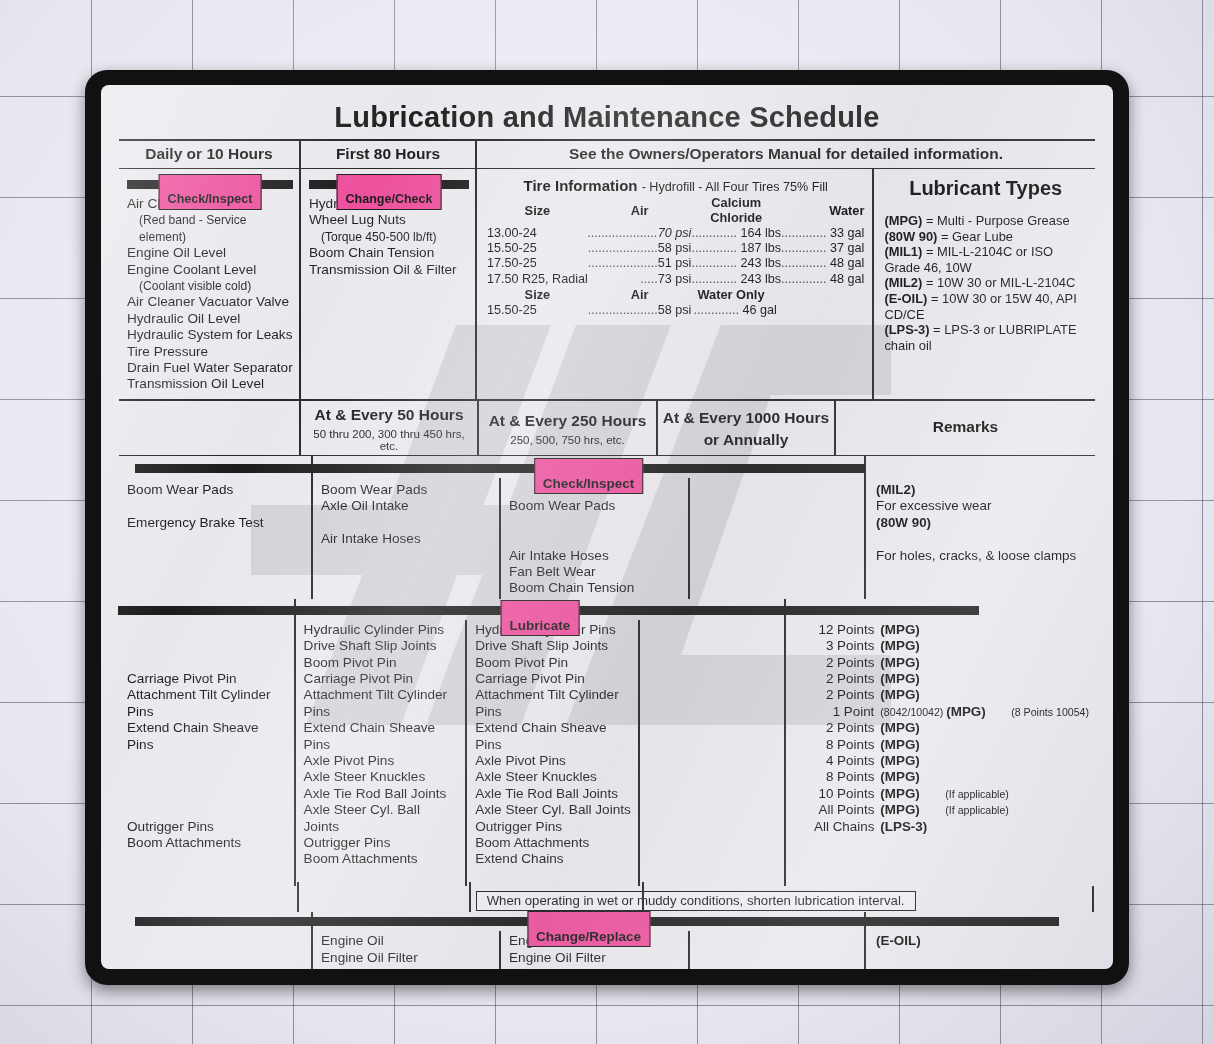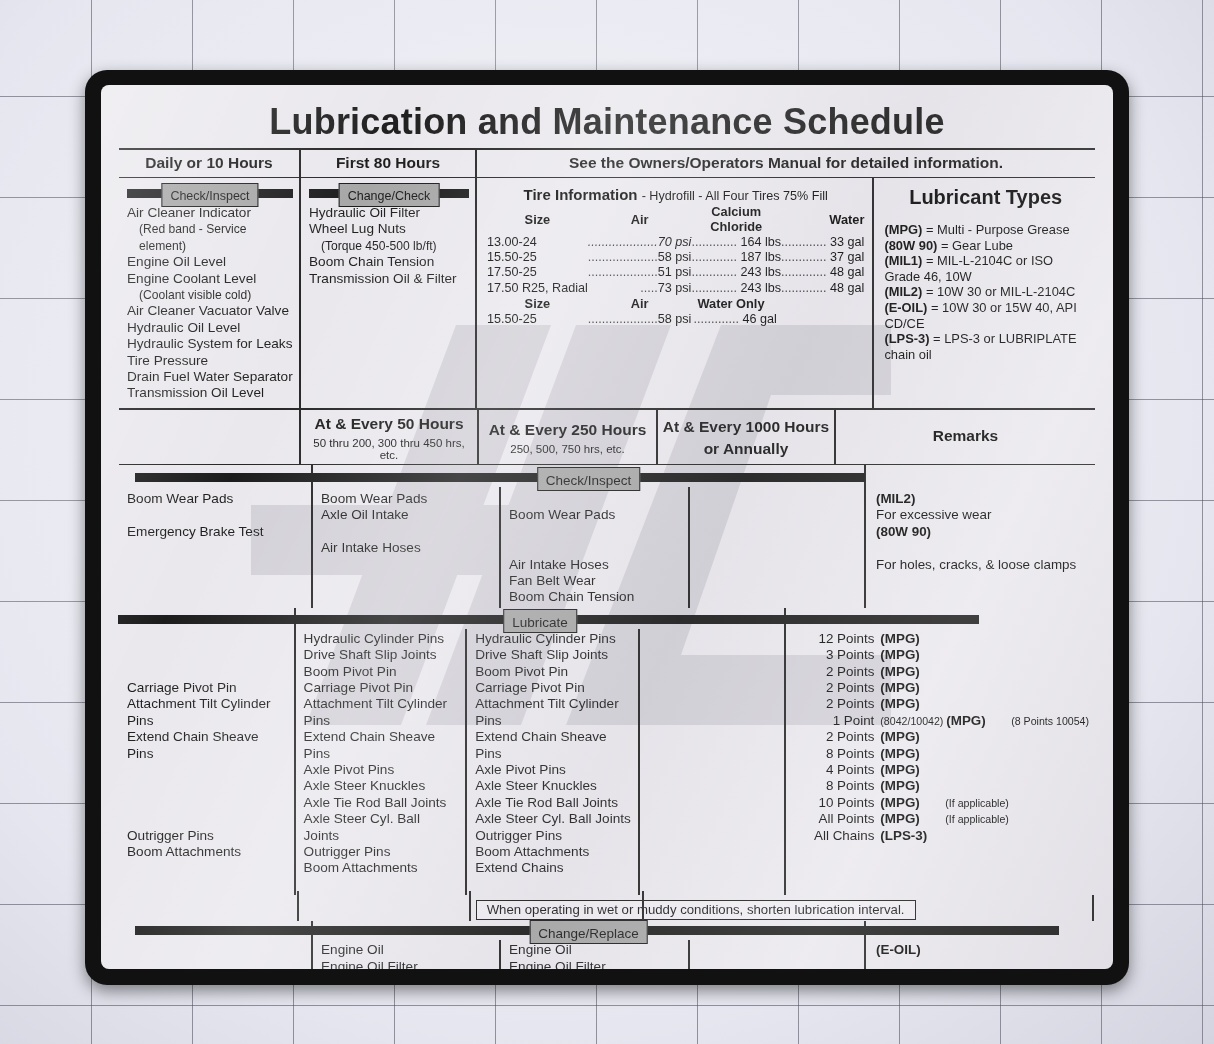--- a/index.html
+++ b/index.html
@@ -55,40 +55,40 @@
   
   #wm{
     position:absolute;left:150px;top:240px;width:640px;height:400px;
     z-index:1;opacity:.30;pointer-events:none;
   }
   #content{
     position:absolute;left:18px;top:12px;right:18px;bottom:10px;
     z-index:5;
   }
   #title{
-    text-align:center;font-weight:bold;font-size:36px;letter-spacing:.2px;
+    text-align:center;font-weight:bold;font-size:29px;letter-spacing:.2px;
     color:#151515;padding-top:4px;padding-bottom:5px;
   }
 
   table.grid{border-collapse:collapse;width:100%;}
 
   
   .colhdr{
     text-align:center;font-weight:bold;font-size:15.5px;color:#111;
     padding:3px 2px 4px;
   }
   .sub{font-weight:normal;font-size:11.5px;}
 
   
   .banner{position:relative;height:13px;margin:5px 0 6px;}
   .banner .bar{position:absolute;left:0;right:0;top:3px;height:9px;background:#121212;}
   .banner .lbl{
     position:absolute;left:50%;top:-3px;transform:translateX(-50%);
-    background:#a3a3a3;border:1.5px solid #111;color:#111;
-    font-weight:normal;font-size:13.5px;padding:4px 8px 1px;white-space:nowrap;
+    background:#ec4899;border:1.5px solid #111;color:#111;
+    font-weight:bold;font-size:13.5px;padding:16px 8px 1px;white-space:nowrap;
     line-height:17px;
   }
   .banner.small .lbl{font-size:12.5px;}
 
   .listtxt{font-size:13.6px;line-height:16.4px;color:#141414;}
   .listtxt .ind{padding-left:12px;font-size:12.1px;}
 
   
   .tirehdr{font-weight:bold;font-size:15px;text-align:center;margin-bottom:1px;}
   .tirehdr span.norm{font-weight:normal;font-size:12.6px;}

